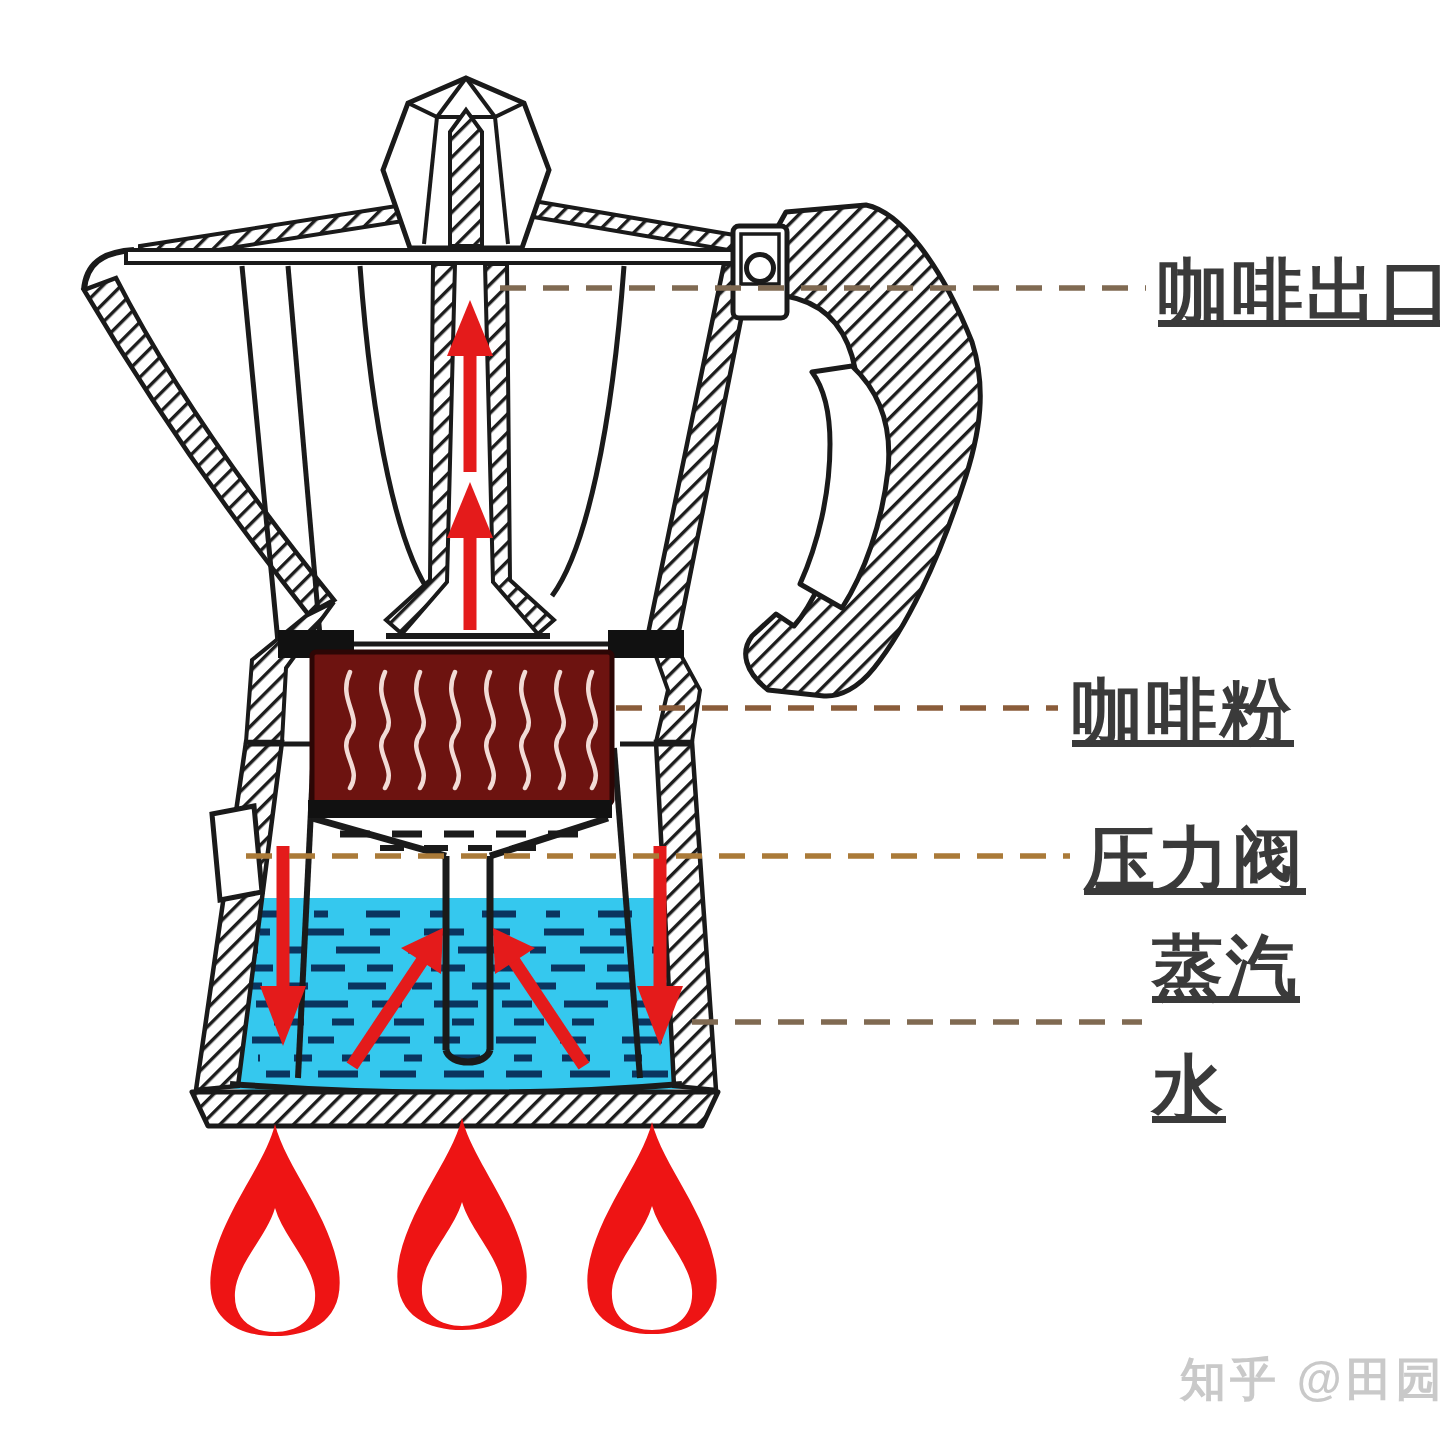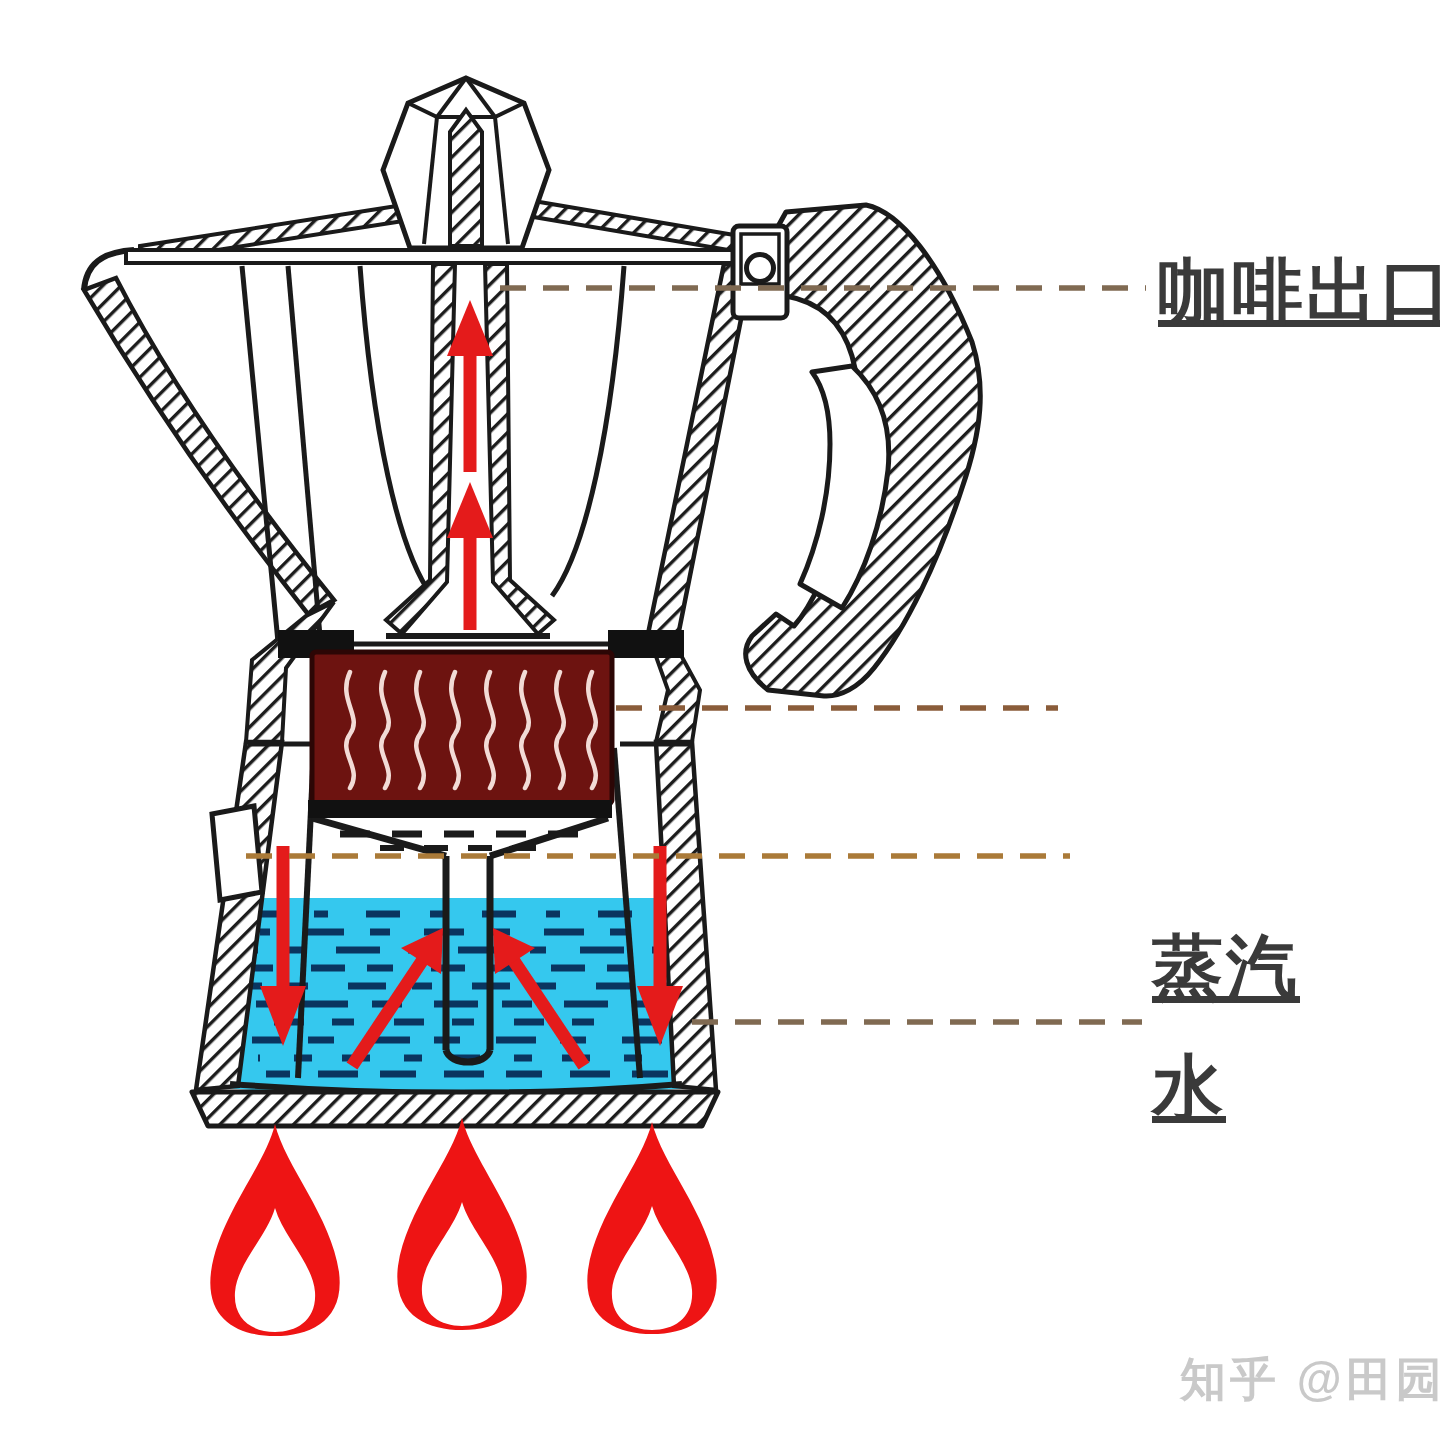--- a/index.html
+++ b/index.html
@@ -197,17 +197,19 @@
       <line class="leader3" x1="246" y1="856" x2="1070" y2="856" stroke-dasharray="26 17"></line>
       <line class="leader4" x1="692" y1="1022" x2="1142" y2="1022" stroke-dasharray="26 17"></line>
     </g>
 
     <use href="#flameShape" x="207" y="1124"></use>
     <use href="#flameShape" x="394" y="1118"></use>
     <use href="#flameShape" x="584" y="1122"></use>
   </svg>
 
   <div class="diagram-label" style="left:1158px;top:256px;">咖啡出口</div>
+  <div class="diagram-label" style="left:1072px;top:676px;">咖啡粉</div>
+  <div class="diagram-label" style="left:1084px;top:824px;">压力阀</div>
   <div class="diagram-label" style="left:1152px;top:932px;">蒸汽</div>
   <div class="diagram-label" style="left:1152px;top:1052px;">水</div>
 
   <div class="watermark" style="left:1180px;top:1356px;">知乎 @田园</div>
 </div>
 
 </body></html>

